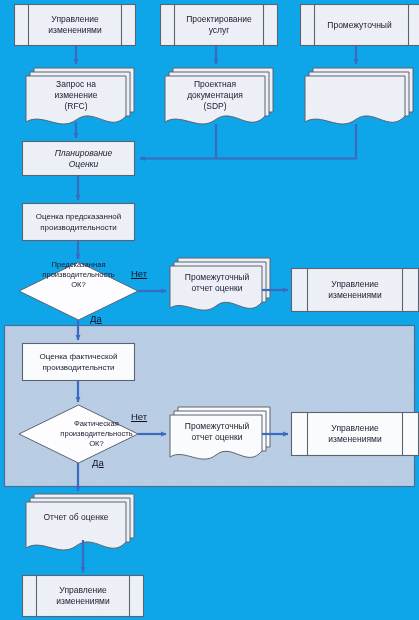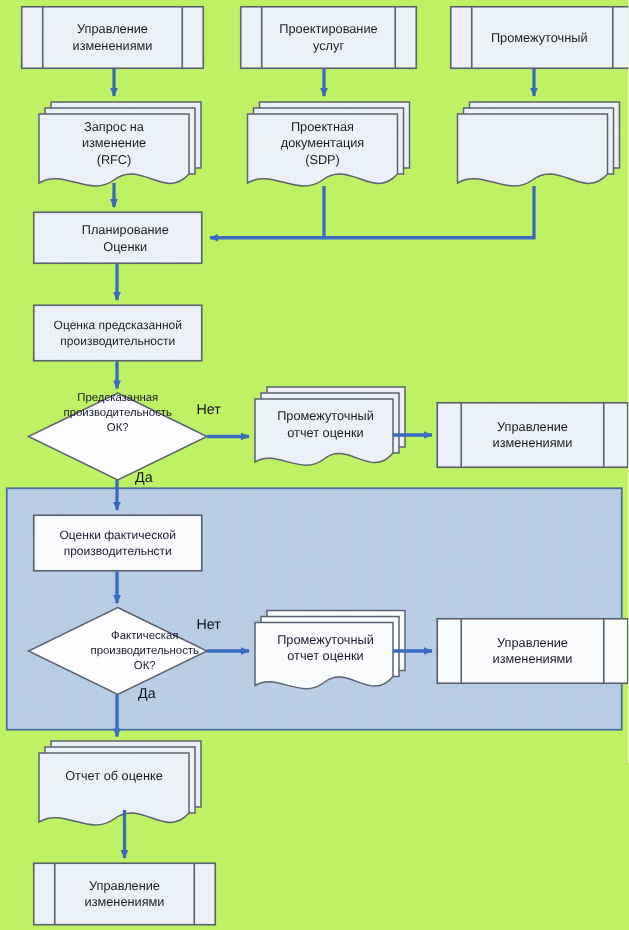--- a/index.html
+++ b/index.html
@@ -7,21 +7,21 @@
     padding: 0;
     background: #ffffff;
   }
   body {
     font-family: "Liberation Sans", sans-serif;
   }
   #canvas {
     position: relative;
     width: 419px;
     height: 620px;
-    background: #bef264;
+    background: #0ea5e9;
     overflow: hidden;
   }
   #svg-layer {
     position: absolute;
     left: 0;
     top: 0;
     width: 419px;
     height: 620px;
   }
   .node-label {
@@ -36,20 +36,21 @@
     color: #1a1a2e;
     pointer-events: none;
     white-space: pre-line;
   }
   .edge-label {
     position: absolute;
     font-family: "Liberation Sans", sans-serif;
     font-size: 9.5px;
     color: #111122;
     pointer-events: none;
+    text-decoration: underline;
   }
 </style>
 </head>
 <body>
 
 <div id="canvas">
 
   <svg id="svg-layer" viewBox="0 0 419 620" xmlns="http://www.w3.org/2000/svg">
     <defs>
       <marker id="arrowhead" markerWidth="7" markerHeight="7" refX="5.4" refY="2.6" orient="auto" markerUnits="userSpaceOnUse">
@@ -173,34 +174,34 @@
 услуг</div>
   <div class="node-label" style="left:300px;top:4px;width:119px;height:42px;">Промежуточный</div>
 
   <div class="node-label" style="left:26px;top:74px;width:100px;height:42px;">Запрос на
 изменение
 (RFC)</div>
   <div class="node-label" style="left:165px;top:74px;width:100px;height:42px;">Проектная
 документация
 (SDP)</div>
 
-  <div class="node-label" style="left:22px;top:141px;width:123px;height:35px;">Планирование
+  <div class="node-label" style="left:22px;top:141px;width:123px;height:35px;font-style:italic;">Планирование
 Оценки</div>
   <div class="node-label" style="left:22px;top:203px;width:113px;height:38px;font-size:8px;">Оценка предсказанной
 производительности</div>
   <div class="node-label" style="left:19px;top:252px;width:119px;height:46px;font-size:7.6px;line-height:10px;">Предсказанная
 производительность
 ОК?</div>
 
   <div class="node-label" style="left:172px;top:266px;width:90px;height:34px;">Промежуточный
 отчет оценки</div>
   <div class="node-label" style="left:291px;top:268px;width:128px;height:44px;">Управление
 изменениями</div>
 
-  <div class="node-label" style="left:22px;top:343px;width:113px;height:38px;font-size:8px;">Оценки фактической
+  <div class="node-label" style="left:22px;top:343px;width:113px;height:38px;font-size:8px;">Оценка фактической
 производительнсти</div>
   <div class="node-label" style="left:37px;top:411px;width:119px;height:46px;font-size:7.6px;line-height:10px;">Фактическая
 производительность
 ОК?</div>
 
   <div class="node-label" style="left:172px;top:415px;width:90px;height:34px;">Промежуточный
 отчет оценки</div>
   <div class="node-label" style="left:291px;top:412px;width:128px;height:44px;">Управление
 изменениями</div>
 

